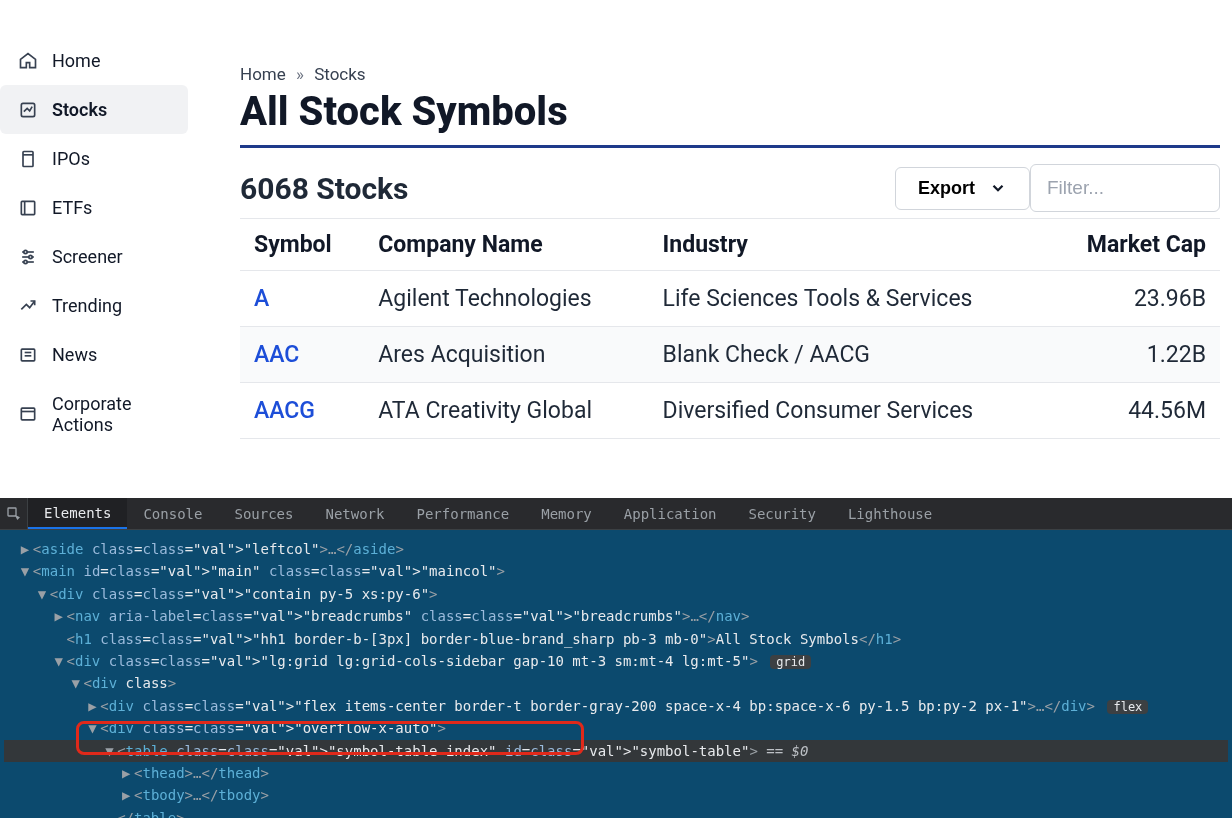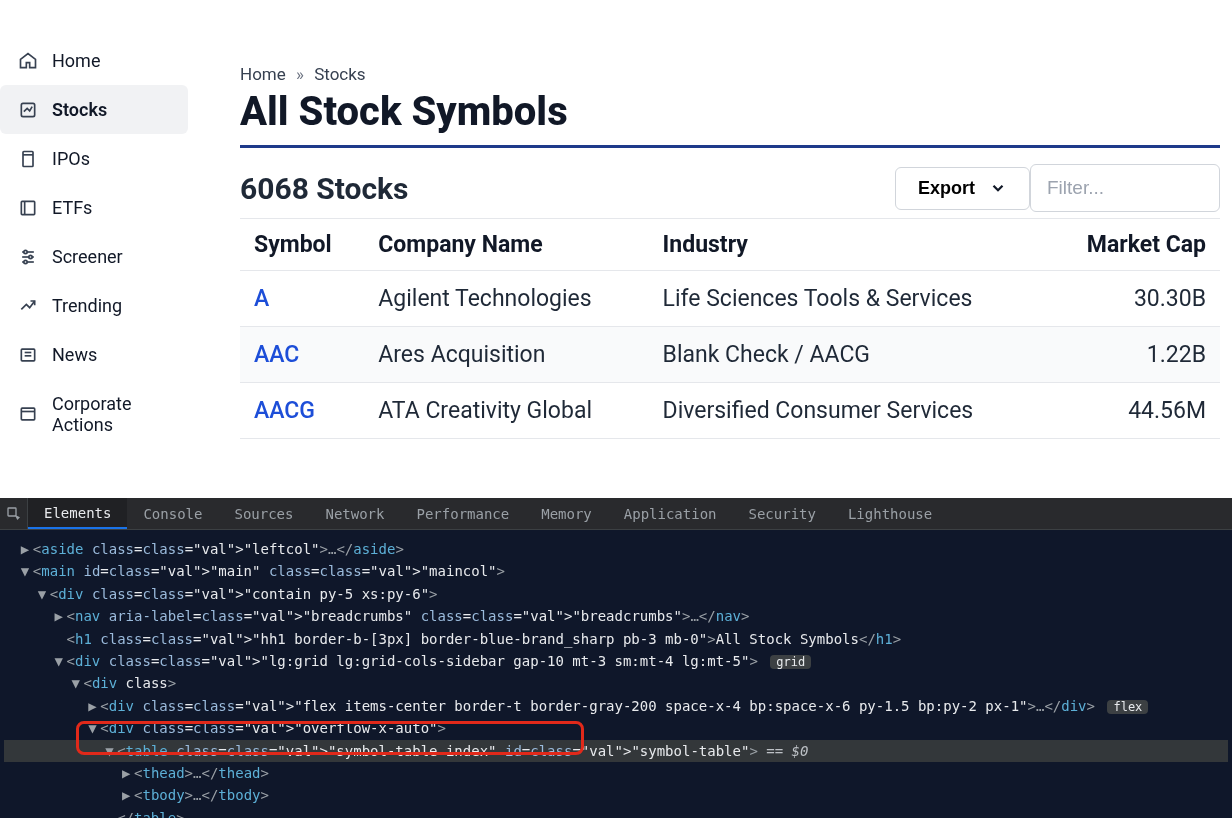--- a/index.html
+++ b/index.html
@@ -20,21 +20,21 @@
   .export-btn { border: 1px solid #d1d5db; border-radius: 6px; padding: 10px 22px; font-size: 18px; font-weight: 600; background: #fff; display: flex; align-items: center; gap: 14px; cursor: pointer; }
   .filter-input { border: 1px solid #d1d5db; border-radius: 6px; padding: 12px 16px; font-size: 19px; width: 190px; }
   .filter-input::placeholder { color: #9ca3af; }
   table.symtable { width: 100%; border-collapse: collapse; margin-top: 0; font-size: 23px; }
   table.symtable th { text-align: left; font-weight: 700; padding: 12px 14px; color: #111827; border-bottom: 1px solid #e5e7eb; }
   table.symtable th.right, table.symtable td.right { text-align: right; }
   table.symtable td { padding: 14px 14px; border-bottom: 1px solid #e5e7eb; }
   table.symtable tr:nth-child(even) td { background: #f9fafb; }
   table.symtable td.sym a { color: #1d4ed8; text-decoration: none; font-weight: 500; }
   
-  .devtools { width: 100%; height: 320px; background: #0f172a; color: #e8eaed; font-family: Menlo, Consolas, monospace; font-size: 14px; }
+  .devtools { width: 100%; height: 320px; background: #0c4a6e; color: #e8eaed; font-family: Menlo, Consolas, monospace; font-size: 14px; }
   .dt-tabs { display: flex; align-items: center; background: #292a2d; height: 32px; border-bottom: 1px solid #3c4043; }
   .dt-elicon { width: 28px; display:flex; align-items:center; justify-content:center; height:100%; border-right:1px solid #3c4043;}
   .dt-elicon svg { width:16px; height:16px; stroke:#9aa0a6; stroke-width:2; fill:none;}
   .dt-tab { padding: 0 16px; height: 100%; display: flex; align-items: center; color: #9aa0a6; cursor: pointer; }
   .dt-tab.active { color: #e8eaed; background: #202124; border-bottom: 2px solid #1a73e8; }
   .dt-body { padding: 8px 4px; line-height: 1.6; overflow: auto; height: calc(100% - 32px); position: relative; }
   .dt-line { white-space: pre; }
   .dt-arrow { color: #9aa0a6; display: inline-block; width: 12px; }
   .punct { color: #9aa0a6; }
   .tag { color: #5db0d7; }
@@ -153,21 +153,21 @@
             <th>Company Name</th>
             <th>Industry</th>
             <th class="right">Market Cap</th>
           </tr>
         </thead>
       <tbody id="tbody">
           <tr>
             <td class="sym"><a href="#">A</a></td>
             <td>Agilent Technologies</td>
             <td>Life Sciences Tools &amp; Services</td>
-            <td class="right">30.30B</td>
+            <td class="right">23.96B</td>
           </tr>
           <tr>
             <td class="sym"><a href="#">AAC</a></td>
             <td>Ares Acquisition</td>
             <td>Blank Check / AACG</td>
             <td class="right">1.22B</td>
           </tr>
           <tr>
             <td class="sym"><a href="#">AACG</a></td>
             <td>ATA Creativity Global</td>

